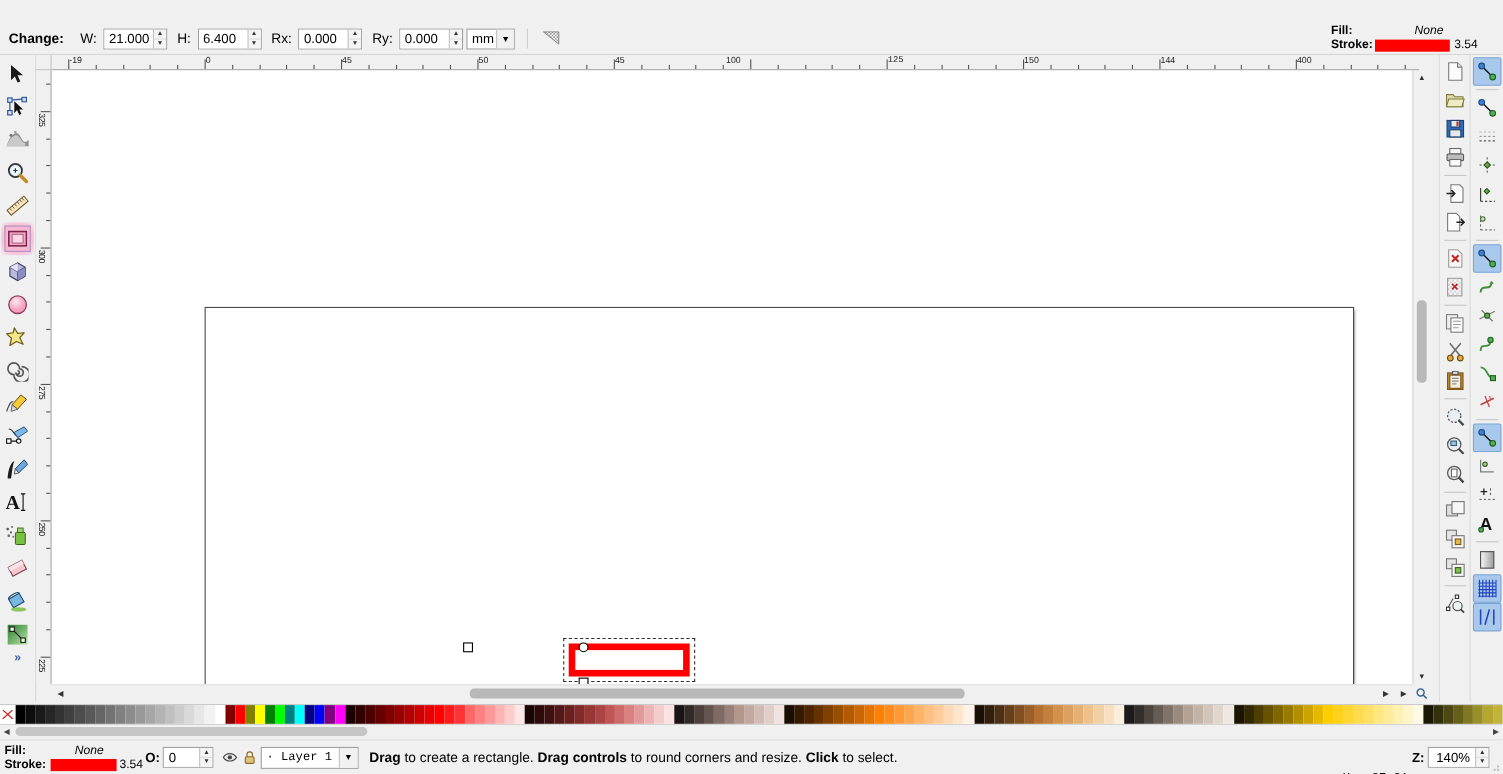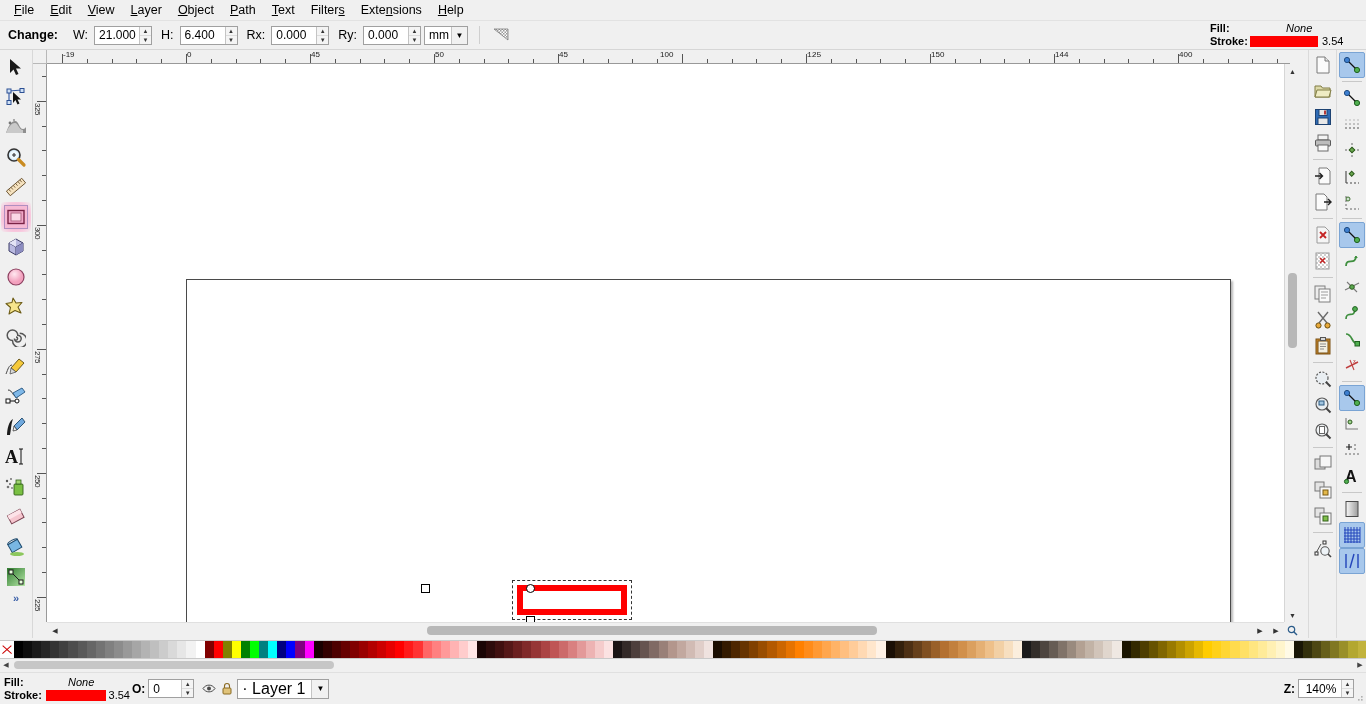--- a/index.html
+++ b/index.html
@@ -209,21 +209,21 @@
   #sb-style .lbl { font-weight:bold; width:44px; }
   #sb-style .none { font-style:italic; margin-left:20px; }
   #sb-style .swatch { width:62px; height:11px; background:#ff0000; }
   #sb-style .num { margin-left:3px; }
   #sb-opacity { display:flex; align-items:center; gap:3px; margin-left:2px; }
   #sb-opacity .olbl { font-weight:bold; font-size:12px; }
   .layer-box {
     display:flex; align-items:center; height:20px; border:1px solid #a0a0a0;
     background:#fff; margin-left:4px; min-width:58px;
   }
-  .layer-box .lname { font-size:16px; padding:0 6px 0 4px; white-space:nowrap; }
+  .layer-box .lname { font-size:11px; padding:0 6px 0 4px; white-space:nowrap;font-family:Liberation Mono, monospace; }
   .layer-box .ddarrow {
     margin-left:auto; width:17px; height:18px; background:#f1f1f1;
     border-left:1px solid #c4c4c4; display:flex; align-items:center; justify-content:center; font-size:8px;
   }
   #sb-status {
     margin-left:10px; font-size:12.5px; white-space:nowrap;
   }
   #sb-status b { font-weight:bold; }
   #sb-coords {
     position:absolute; right:86px; top:3px; font-size:11px; line-height:13px;
@@ -235,32 +235,20 @@
   #sb-zoom .zl { font-weight:bold; font-size:12px; }
   .grip { position:absolute; right:2px; bottom:2px; width:10px; height:10px; }
 
   svg { display:block; }
 </style>
 </head>
 <body>
 
 <div id="app">
 
-  <div id="menubar">
-      <div class="menu-item"><u>F</u>ile</div>
-      <div class="menu-item"><u>E</u>dit</div>
-      <div class="menu-item"><u>V</u>iew</div>
-      <div class="menu-item"><u>L</u>ayer</div>
-      <div class="menu-item"><u>O</u>bject</div>
-      <div class="menu-item"><u>P</u>ath</div>
-      <div class="menu-item"><u>T</u>ext</div>
-      <div class="menu-item">Filter<u>s</u></div>
-      <div class="menu-item">Exte<u>n</u>sions</div>
-      <div class="menu-item"><u>H</u>elp</div>
-    </div>
 
   <div id="toolctl">
     <span class="tc-label">Change:</span>
 
     <span class="tc-sub">W:</span>
     <span class="spin">
       <input value="21.000" style="">
       <span class="arrows">
           <span>▲</span>
           <span>▼</span>
@@ -1097,20 +1085,21 @@
           <path d="M3.5 6 L3.5 4 A2.5 2.5 0 0 1 8.5 4 L8.5 6" fill="none" stroke="#8a6a22" stroke-width="1.1"></path>
           <rect x="2" y="6" width="8" height="6" rx="1" fill="#e0c37a" stroke="#8a6a22"></rect>
         </svg>
     </span>
 
     <span class="layer-box">
       <span class="lname">· Layer 1</span>
       <span class="ddarrow">▼</span>
     </span>
 
+    <span id="sb-status"><b>Drag</b><span> to create a rectangle. </span><b>Drag controls</b><span> to round corners and resize. </span><b>Click</b><span> to select.</span></span>
 
     <div id="sb-coords">
       <div><span>X:</span> <span>-27.21</span></div>
       
     </div>
 
     <div id="sb-zoom">
       <span class="zl">Z:</span>
       <span class="spin">
         <input style="width: 42px; text-align: center;" value="140%">

